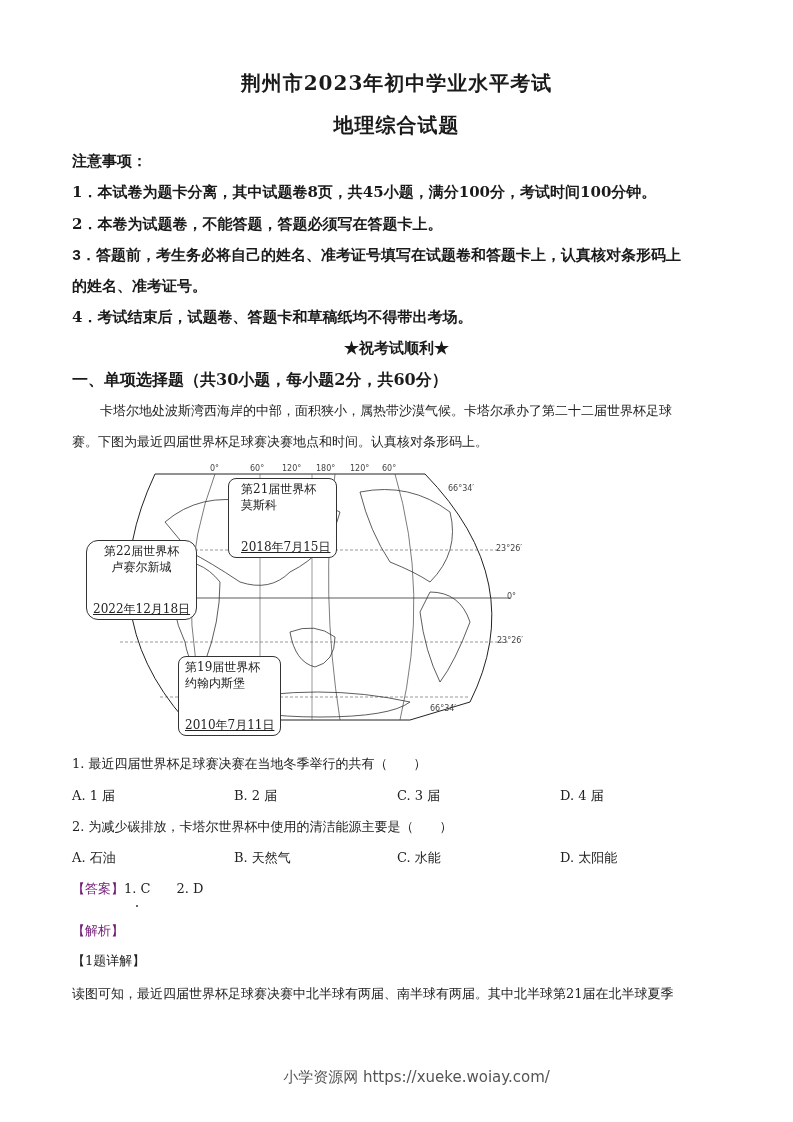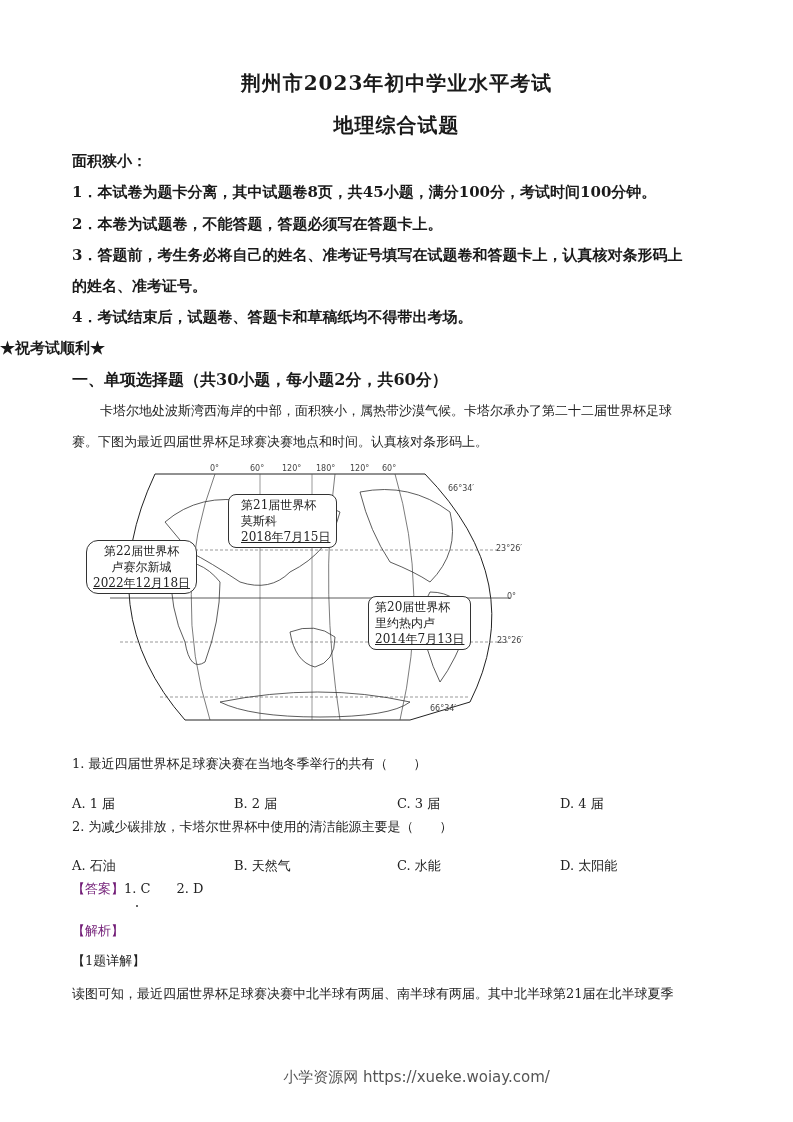--- a/index.html
+++ b/index.html
@@ -12,47 +12,47 @@
     position: absolute; left: 0; width: 793px; text-align: center;
     font-weight: bold; font-size: 20px; letter-spacing: 1px;
   }
   .t1 { top: 70px; }
   .t2 { top: 112px; }
   .line {
     position: absolute; left: 72px; width: 660px;
     font-size: 15px; font-weight: bold; white-space: nowrap;
   }
   .plain { font-weight: normal; font-size: 13px; color: #222; }
-  .center { left: 0; width: 793px; }
+  .center { left: 0; width: 793px; text-align: center; }
   .indent { text-indent: 28px; }
   .map-wrap { position: absolute; left: 70px; top: 462px; width: 460px; height: 270px; }
   .callout {
     position: absolute; background: #fff; border: 1px solid #333; border-radius: 8px;
     font-size: 12px; line-height: 16px; padding: 2px 6px; color: #222; font-weight: normal;
   }
-  .callout .date { text-decoration: underline; }
+  .callout .date { text-decoration: underline; margin-top: 26px; }
   .lat-label { position: absolute; font-size: 8px; color: #444; font-family: "DejaVu Sans", sans-serif; }
-  .opt { position: absolute; font-size: 13px; font-weight: normal; color: #222; margin-top: 8px; }
+  .opt { position: absolute; font-size: 13px; font-weight: normal; color: #222; }
   .ans-tag { color: #701a75; font-weight: normal; }
   .footer {
     position: absolute; left: 0; width: 793px; top: 1068px; text-align: center;
     font-family: "DejaVu Sans", sans-serif; font-size: 15px; color: #555; margin-left: 20px;
   }
   .dot { position: absolute; width: 2px; height: 2px; background: #666; left: 136px; top: 905px; }
 </style>
 </head>
 <body>
 
 <div class="title t1">荆州市2023年初中学业水平考试</div>
 <div class="title t2">地理综合试题</div>
 
-<div class="line" style="top:152px;">面积狭小：</div>
+<div class="line" style="top:152px;">注意事项：</div>
 <div class="line" style="top:183px;">1．本试卷为题卡分离，其中试题卷8页，共45小题，满分100分，考试时间100分钟。</div>
 <div class="line" style="top:215px;">2．本卷为试题卷，不能答题，答题必须写在答题卡上。</div>
-<div class="line" style="top:246px;">3．答题前，考生务必将自己的姓名、准考证号填写在试题卷和答题卡上，认真核对条形码上</div>
+<div class="line" style="top:246px;font-family:Liberation Mono, monospace;">3．答题前，考生务必将自己的姓名、准考证号填写在试题卷和答题卡上，认真核对条形码上</div>
 <div class="line" style="top:277px;">的姓名、准考证号。</div>
 <div class="line" style="top:308px;">4．考试结束后，试题卷、答题卡和草稿纸均不得带出考场。</div>
 <div class="line center" style="top:339px;">★祝考试顺利★</div>
 
 <div class="line" style="top:370px; font-size:16px;">一、单项选择题（共30小题，每小题2分，共60分）</div>
 <div class="line plain indent" style="top:402px;">卡塔尔地处波斯湾西海岸的中部，面积狭小，属热带沙漠气候。卡塔尔承办了第二十二届世界杯足球</div>
 <div class="line plain" style="top:433px;">赛。下图为最近四届世界杯足球赛决赛地点和时间。认真核对条形码上。</div>
 
 <div class="map-wrap">
   <svg width="460" height="270" viewBox="0 0 460 270">
@@ -84,34 +84,34 @@
   <span class="lat-label" style="left:246px; top:2px;">180°</span>
   <span class="lat-label" style="left:280px; top:2px;">120°</span>
   <span class="lat-label" style="left:312px; top:2px;">60°</span>
 
   <span class="lat-label" style="left:378px; top:22px;">66°34′</span>
   <span class="lat-label" style="left:426px; top:82px;">23°26′</span>
   <span class="lat-label" style="left:437px; top:130px;">0°</span>
   <span class="lat-label" style="left:427px; top:174px;">23°26′</span>
   <span class="lat-label" style="left:360px; top:242px;">66°34′</span>
 
-  <div class="callout" style="left:158px; top:32px;padding-left:12px;">
+  <div class="callout" style="left:158px; top:16px;padding-left:12px;">
     <div>第21届世界杯</div>
     <div>莫斯科</div>
     <div class="date">2018年7月15日</div>
   </div>
   <div class="callout" style="left:16px; top:78px; border-radius:12px;text-align:center;">
     <div>第22届世界杯</div>
     <div>卢赛尔新城</div>
     <div class="date">2022年12月18日</div>
   </div>
-  <div class="callout" style="left:298px; top:134px;">
-    <div>第20届世界杯</div>
-    <div>里约热内卢</div>
-    <div class="date">2014年7月13日</div>
+  <div class="callout" style="left:108px; top:194px;">
+    <div>第19届世界杯</div>
+    <div>约翰内斯堡</div>
+    <div class="date">2010年7月11日</div>
   </div>
 </div>
 
 <div class="line plain" style="top:755px;">1. 最近四届世界杯足球赛决赛在当地冬季举行的共有（　　）</div>
 <span class="opt" style="left:72px; top:787px;">A. 1 届</span>
 <span class="opt" style="left:234px; top:787px;">B. 2 届</span>
 <span class="opt" style="left:397px; top:787px;">C. 3 届</span>
 <span class="opt" style="left:560px; top:787px;">D. 4 届</span>
 
 <div class="line plain" style="top:818px;">2. 为减少碳排放，卡塔尔世界杯中使用的清洁能源主要是（　　）</div>

